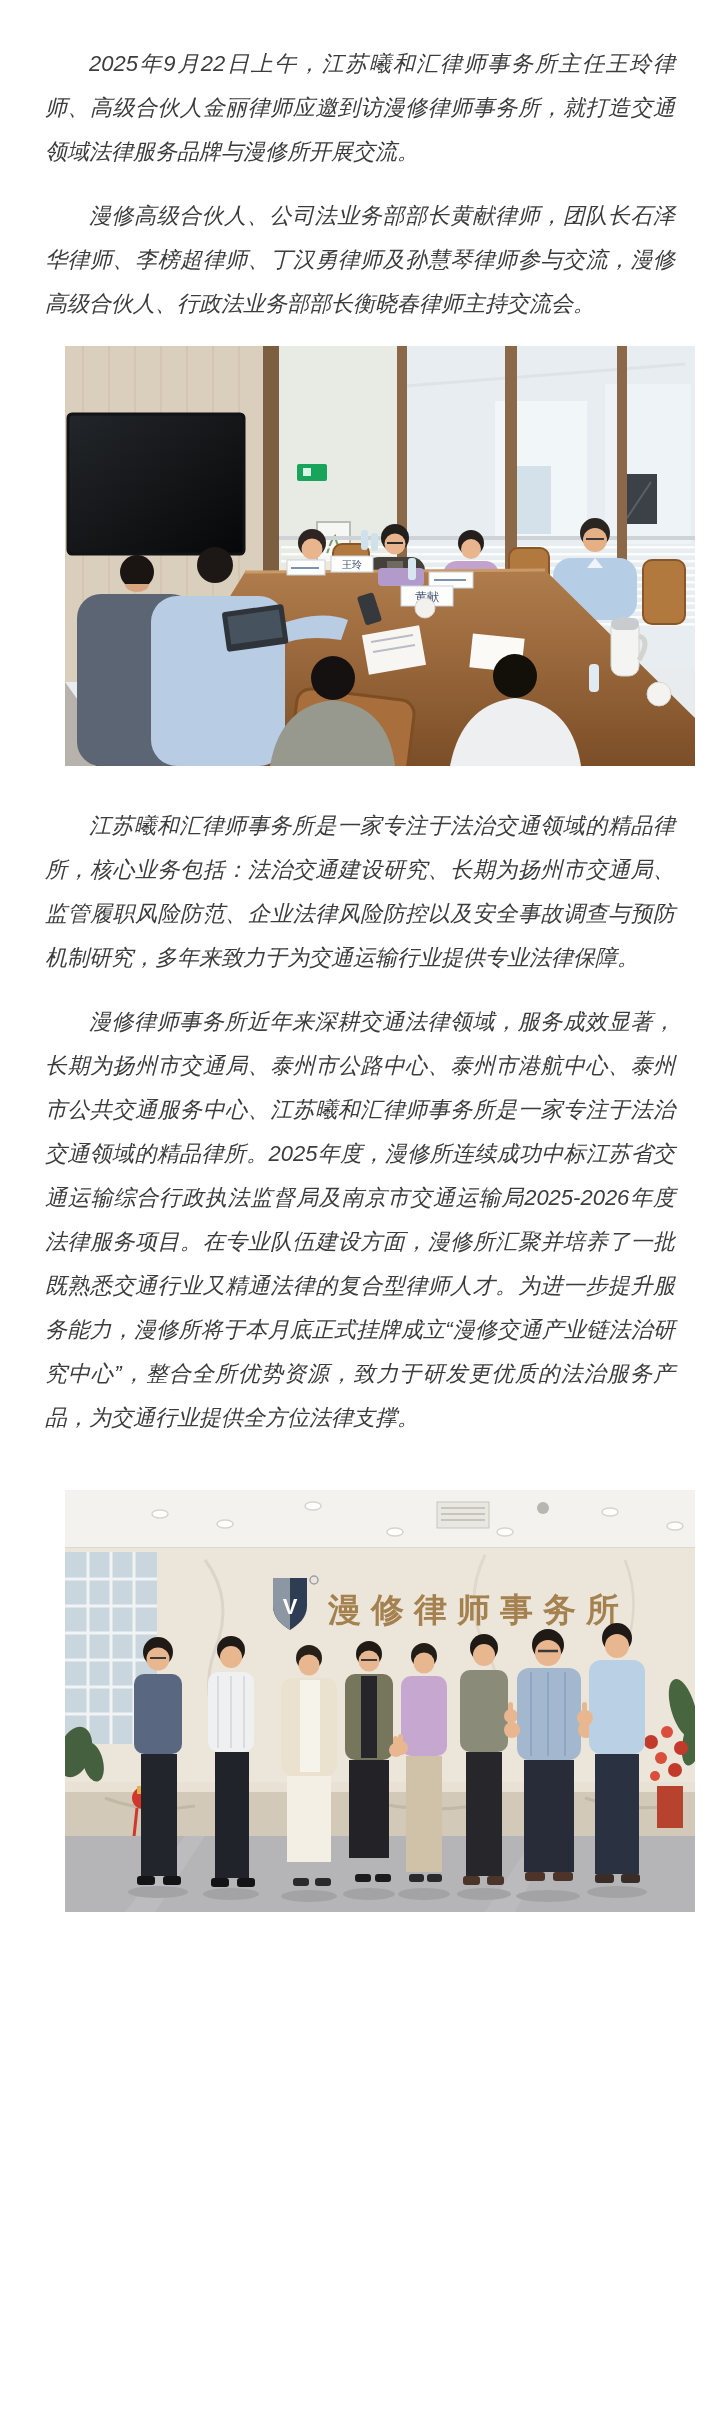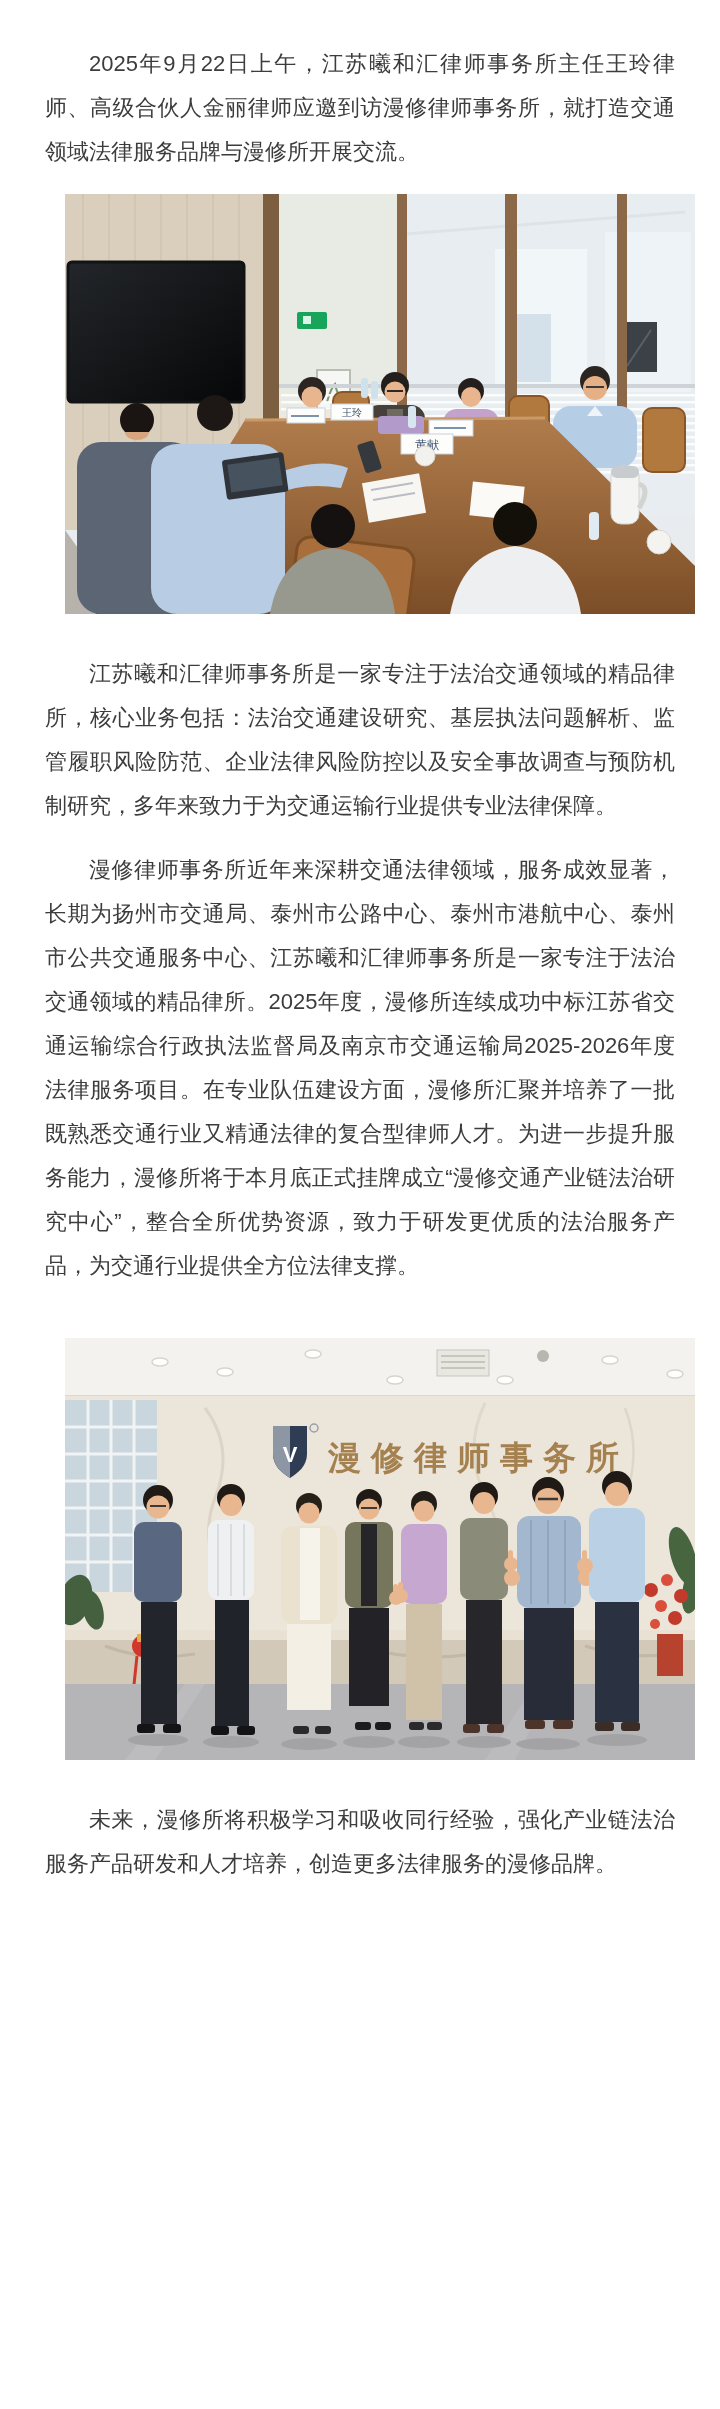--- a/index.html
+++ b/index.html
@@ -6,32 +6,34 @@
   body{width:720px;font-family:"Liberation Sans","DejaVu Sans",sans-serif;}
   .page{padding:42px 45px 70px 45px;}
   p.para{
     margin:0 0 20px 0;
     font-size:22px;
     line-height:44px;
     color:#3c3c3c;
     text-align:justify;
     text-indent:2em;
     word-break:break-all;
+    font-style:italic;
   }
   figure.photo{margin:0 0 38px 0;width:558px;padding-left:20px;}
   figure.photo.second{margin-top:50px;}
   figure.photo svg{display:block;width:630px;height:auto;}
 </style>
 </head>
 <body>
 
 <div class="page">
 
   <p class="para">2025年9月22日上午，江苏曦和汇律师事务所主任王玲律师、高级合伙人金丽律师应邀到访漫修律师事务所，就打造交通领域法律服务品牌与漫修所开展交流。</p>
 
+  <p class="para">漫修高级合伙人、公司法业务部部长黄献律师，团队长石泽华律师、李榜超律师、丁汉勇律师及孙慧琴律师参与交流，漫修高级合伙人、行政法业务部部长衡晓春律师主持交流会。</p>
 
   <figure class="photo">
     <svg viewBox="0 0 630 420" xmlns="http://www.w3.org/2000/svg">
       <defs>
         <linearGradient id="tableGrad" x1="0" y1="0" x2="0" y2="1">
           <stop offset="0" stop-color="#b07c4c"></stop>
             <stop offset="1" stop-color="#7c4e27"></stop>
         </linearGradient>
         <linearGradient id="tvGrad" x1="0" y1="0" x2="1" y2="1">
           <stop offset="0" stop-color="#23262a"></stop>
@@ -198,21 +200,21 @@
         <path d="M205,420 q10,-60 63,-66 q55,6 62,66 z" fill="#97998f"></path>
       </g>
       <g>
         <circle cx="450" cy="330" r="22" fill="#131009"></circle>
         <path d="M385,420 q12,-62 65,-68 q57,6 66,68 z" fill="#edeff0"></path>
       </g>
     </svg>
   </figure>
 
 
-  <p class="para">江苏曦和汇律师事务所是一家专注于法治交通领域的精品律所，核心业务包括：法治交通建设研究、基层执法问题解析、监管履职风险防范、企业法律风险防控以及安全事故调查与预防机制研究，多年来致力于为交通运输行业提供专业法律保障。</p>
+  <p class="para">江苏曦和汇律师事务所是一家专注于法治交通领域的精品律所，核心业务包括：法治交通建设研究、长期为扬州市交通局、监管履职风险防范、企业法律风险防控以及安全事故调查与预防机制研究，多年来致力于为交通运输行业提供专业法律保障。</p>
 
   <p class="para">漫修律师事务所近年来深耕交通法律领域，服务成效显著，长期为扬州市交通局、泰州市公路中心、泰州市港航中心、泰州市公共交通服务中心、江苏曦和汇律师事务所是一家专注于法治交通领域的精品律所。2025年度，漫修所连续成功中标江苏省交通运输综合行政执法监督局及南京市交通运输局2025-2026年度法律服务项目。在专业队伍建设方面，漫修所汇聚并培养了一批既熟悉交通行业又精通法律的复合型律师人才。为进一步提升服务能力，漫修所将于本月底正式挂牌成立“漫修交通产业链法治研究中心”，整合全所优势资源，致力于研发更优质的法治服务产品，为交通行业提供全方位法律支撑。</p>
 
   <figure class="photo second">
     <svg viewBox="0 0 630 422" xmlns="http://www.w3.org/2000/svg">
 
       <rect x="0" y="0" width="630" height="422" fill="#efeae2"></rect>
       <rect x="0" y="0" width="630" height="58" fill="#f4f2ee"></rect>
       <line x1="0" y1="58" x2="630" y2="58" stroke="#ddd8cf" stroke-width="2"></line>
       <g fill="#ffffff" stroke="#d8d4cc" stroke-width="1.5">
@@ -388,15 +390,14 @@
         <rect x="524" y="170" width="56" height="94" rx="12" fill="#bad1e5"></rect>
         <rect x="530" y="264" width="44" height="120" fill="#2a3140"></rect>
         <circle cx="520" cy="228" r="8" fill="#e9b78f"></circle>
         <rect x="517" y="212" width="5" height="13" rx="2.5" fill="#e9b78f"></rect>
         <rect x="530" y="384" width="19" height="9" rx="3" fill="#3a2c26"></rect>
         <rect x="556" y="384" width="19" height="9" rx="3" fill="#3a2c26"></rect>
       </g>
     </svg>
   </figure>
 
-  <p class="para">未来，漫修所将积极学习和吸收同行经验，强化产业链法治服务产品研发和人才培养，创造更多法律服务的漫修品牌。</p>
 
 </div>
 
 </body></html>

